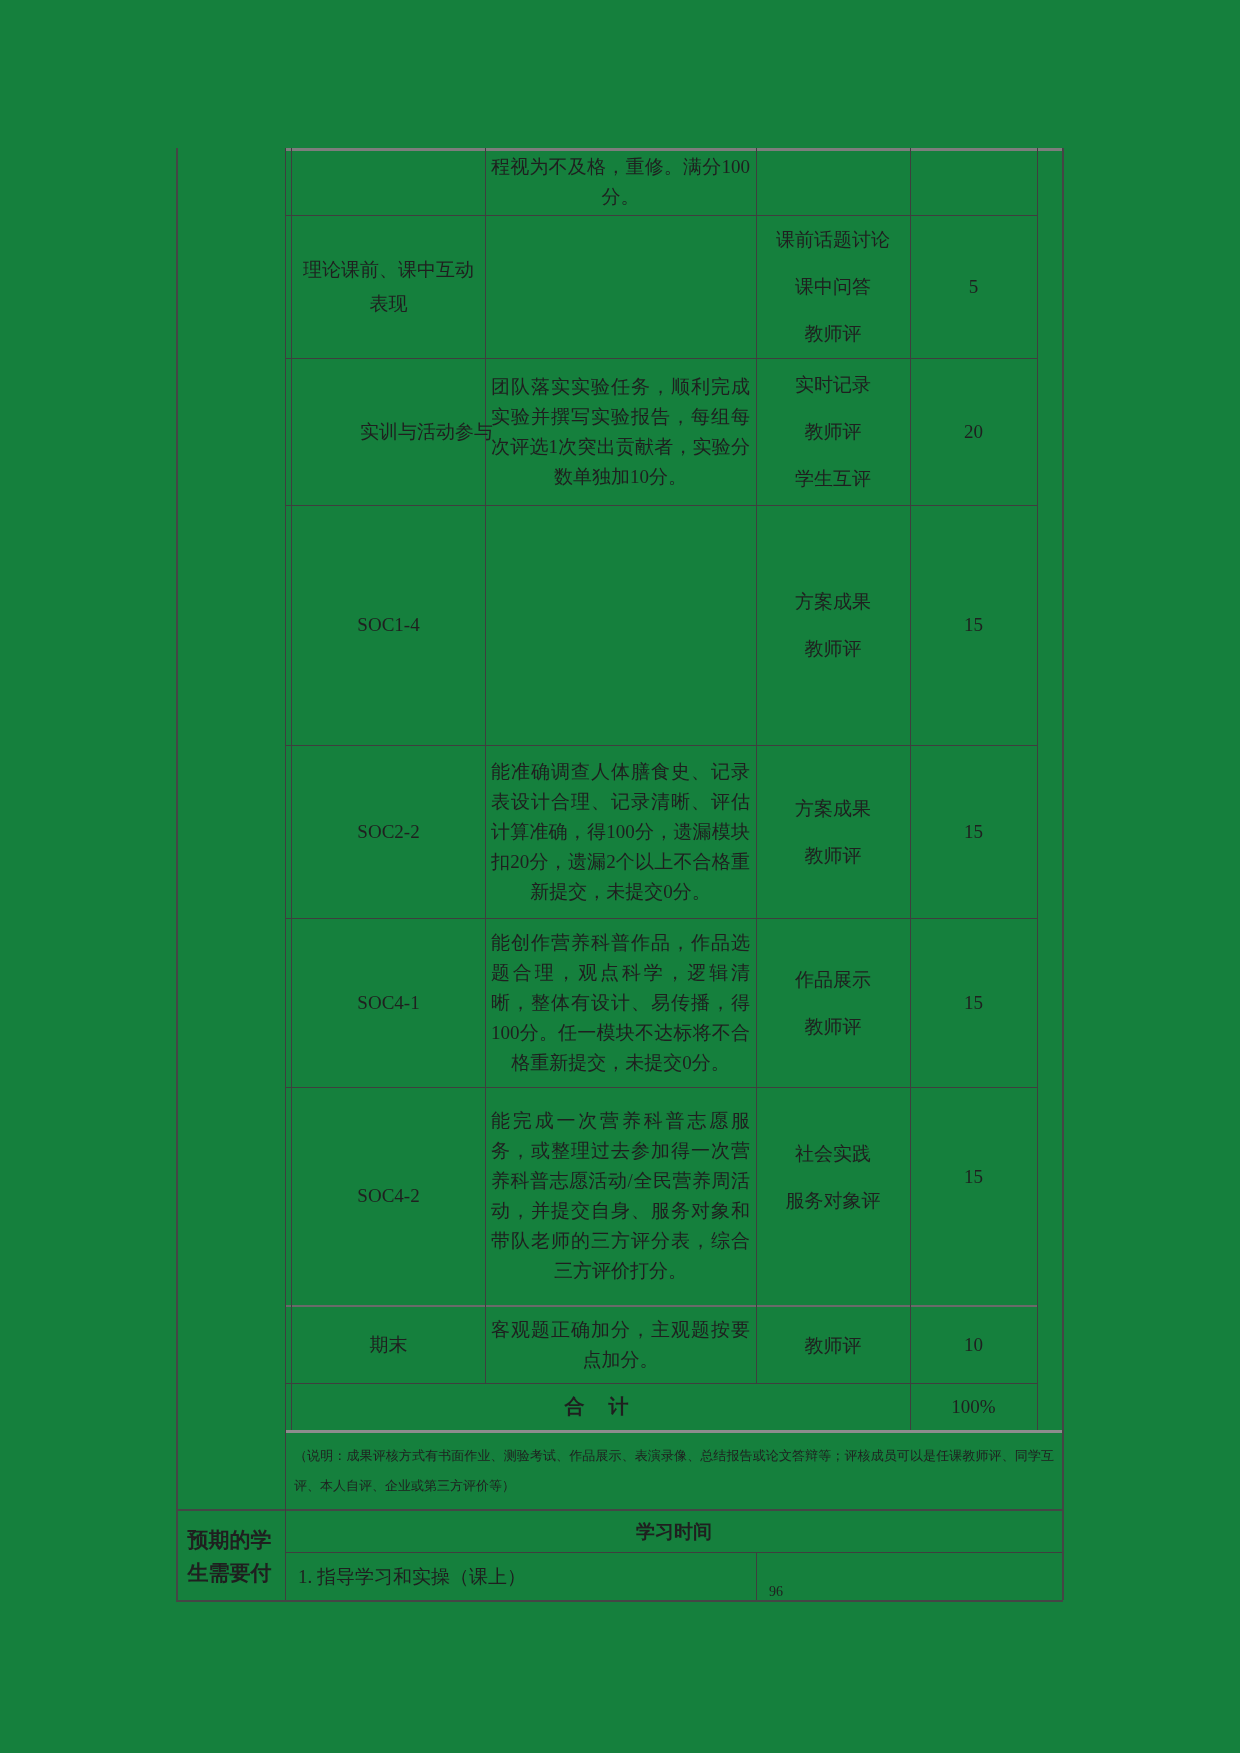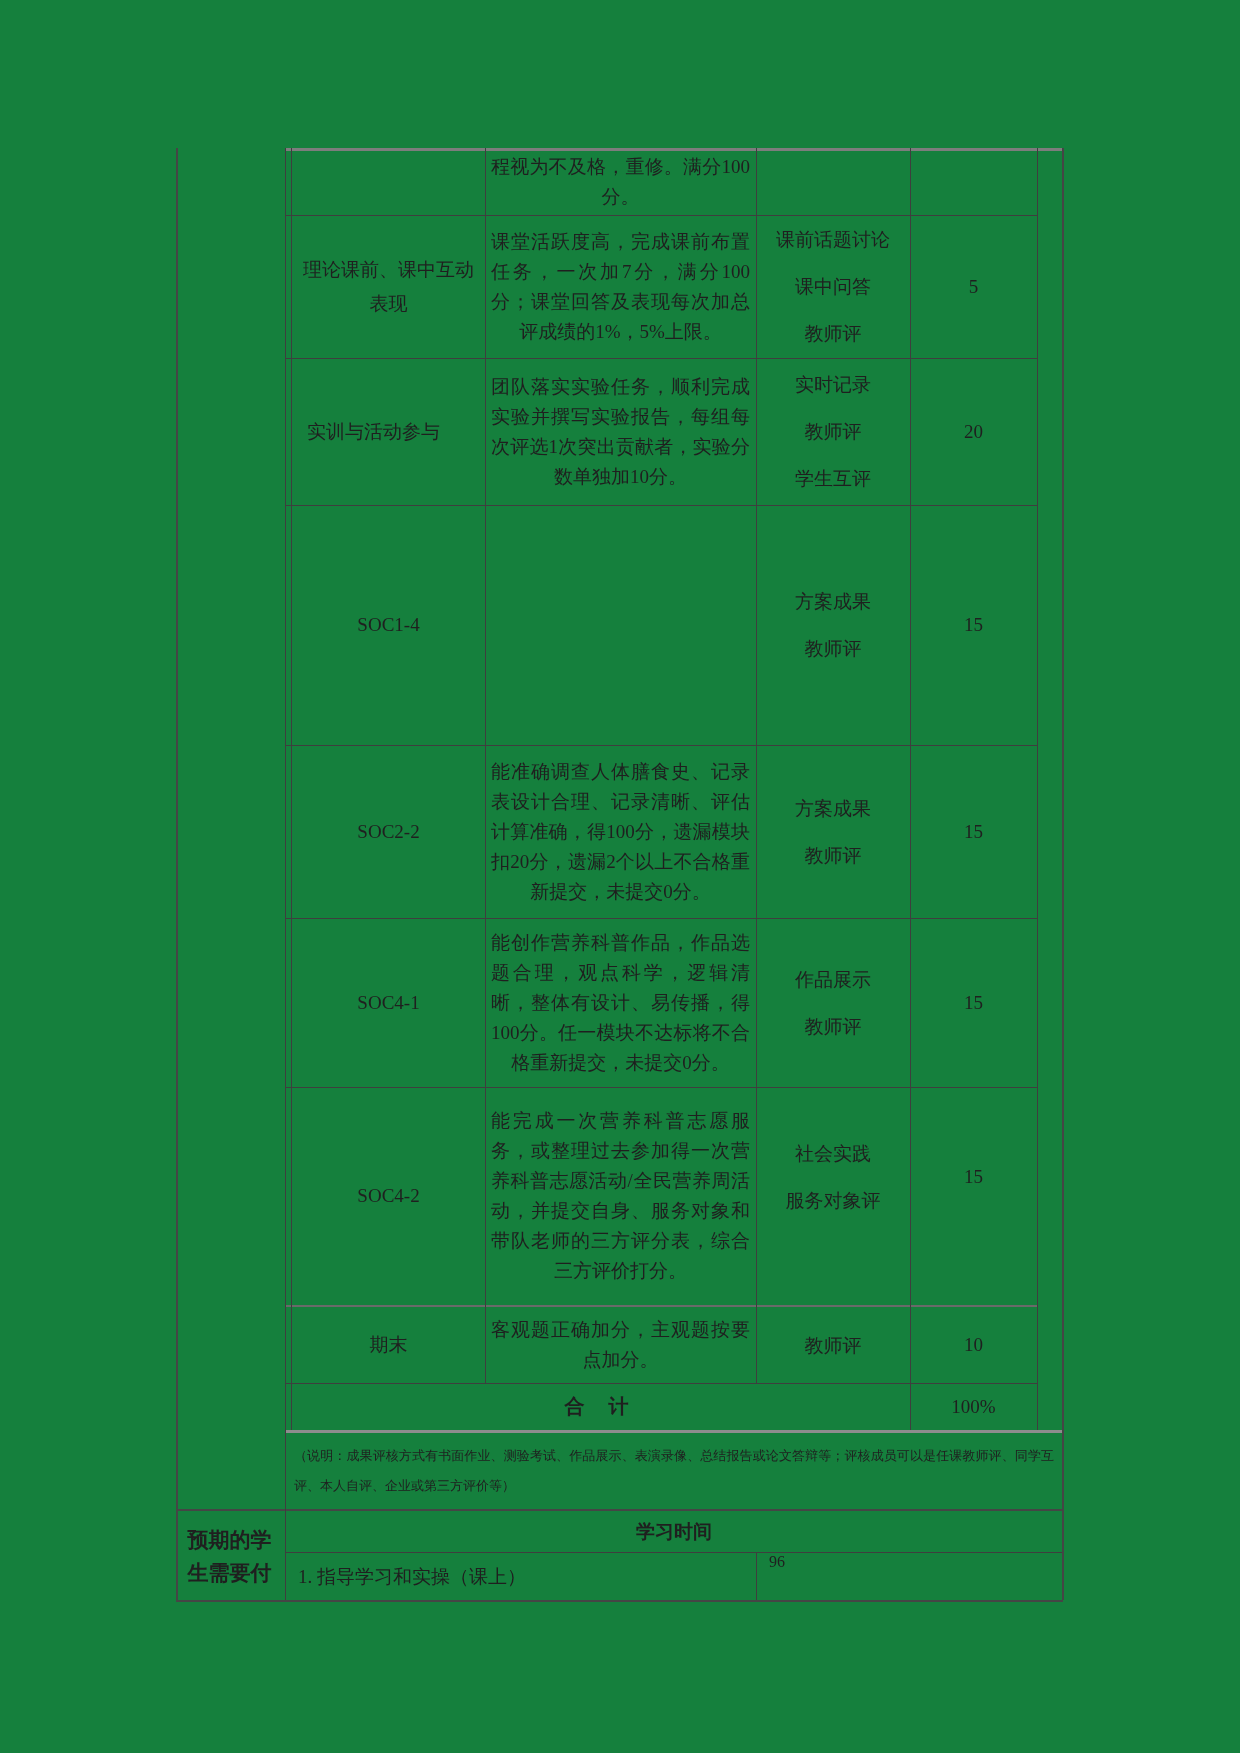--- a/index.html
+++ b/index.html
@@ -14,21 +14,21 @@
   .desc-inner{width:100%;}
   .evalline{font-size:19px;line-height:47px;text-align:center;}
   .score{font-size:19px;text-align:center;}
   .total-label{font-size:20px;font-weight:bold;font-family:"Liberation Sans","DejaVu Sans",sans-serif;
         letter-spacing:2px;}
   .note{font-size:13px;line-height:30px;text-align:justify;text-align-last:left;padding:4px 9px;display:block;}
   .bold-sans{font-family:"Liberation Sans","DejaVu Sans",sans-serif;font-weight:bold;}
   .side-hdr{font-size:21px;line-height:33px;text-align:left;}
   .sec-hdr{font-size:19px;}
   .item-label{font-size:19px;align-items:flex-start;padding-left:13px;justify-content:center;}
-  .item-value{font-size:16px;align-items:flex-start;padding-left:13px;justify-content:flex-start;}
+  .item-value{font-size:14px;align-items:flex-start;padding-left:13px;justify-content:flex-end;}
 </style>
 </head>
 <body>
 
 <div id="canvas">
 
   <div class="hline" style="left:285px;top:148px;width:778px;height:3px;background:#7d7d7d;"></div>
   <div class="hline" style="left:285px;top:215px;width:752px;height:1px;"></div>
   <div class="hline" style="left:285px;top:358px;width:752px;height:1px;"></div>
   <div class="hline" style="left:285px;top:505px;width:752px;height:1px;"></div>
@@ -52,33 +52,30 @@
   <div class="vline" style="left:1037px;top:148px;width:1px;height:1282px;"></div>
   <div class="vline" style="left:1062px;top:148px;width:2px;height:1452px;background:#454545;"></div>
 
   <div class="cell desc" style="left:485px;top:150px;width:271px;height:64px;">
     <div class="desc-inner">程视为不及格，重修。满分100分。</div>
   </div>
 
   <div class="cell crit" style="left:292px;top:215px;width:193px;height:143px;">
     <div>理论课前、课中互动表现</div>
   </div>
-  <div class="cell desc" style="left:485px;top:217px;width:271px;height:139px;display:flex;justify-content:center;">
-    <div class="desc-inner">课堂活跃度高，完成课前布置任务，一次加7分，满分100分；课堂回答及表现每次加总评成绩的1%，5%上限。</div>
-  </div>
   <div class="cell" style="left:756px;top:215px;width:154px;height:143px;">
     <div class="evalline">课前话题讨论</div>
     <div class="evalline">课中问答</div>
     <div class="evalline">教师评</div>
   </div>
   <div class="cell score" style="left:910px;top:215px;width:127px;height:143px;">
     <div>5</div>
   </div>
 
-  <div class="cell crit" style="left:277px;top:358px;width:193px;height:147px;">
+  <div class="cell crit" style="left:308px;top:358px;width:193px;height:147px;align-items:flex-end;">
     <div>实训与活动参与</div>
   </div>
   <div class="cell desc" style="left:485px;top:360px;width:271px;height:143px;display:flex;justify-content:center;">
     <div class="desc-inner">团队落实实验任务，顺利完成实验并撰写实验报告，每组每次评选1次突出贡献者，实验分数单独加10分。</div>
   </div>
   <div class="cell" style="left:756px;top:358px;width:154px;height:147px;">
     <div class="evalline">实时记录</div>
     <div class="evalline">教师评</div>
     <div class="evalline">学生互评</div>
   </div>

